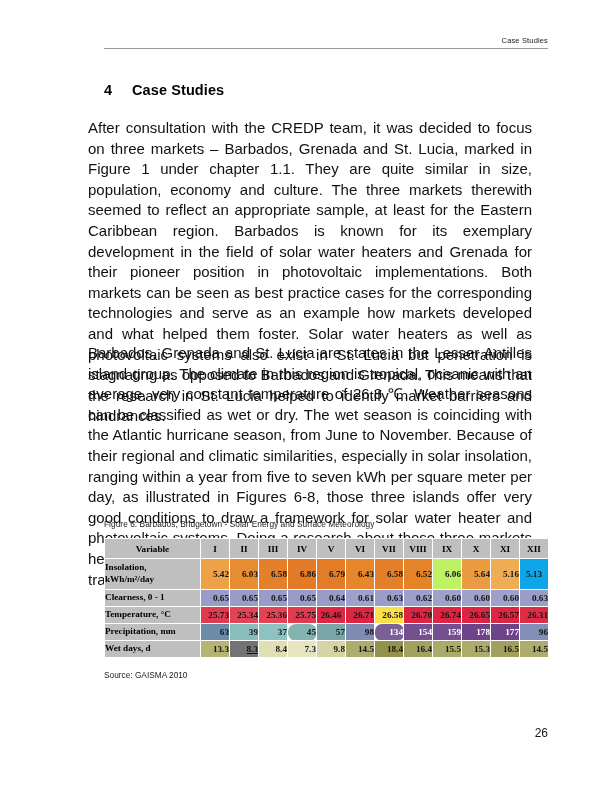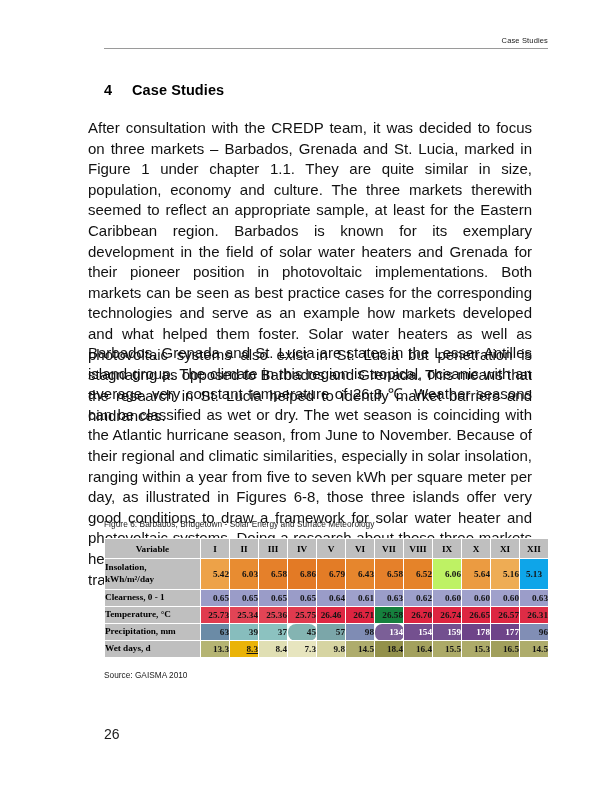--- a/index.html
+++ b/index.html
@@ -143,21 +143,22 @@
     font-size: 8.3px;
     color: #1a1a1a;
   }
 
   
   .page-number {
     position: absolute;
     left: 104px;
     top: 726px;
     width: 444px;
-    font-size: 14px;
+    text-align: right;
+    font-size: 12px;
     color: #1a1a1a;
   }
 </style>
 </head>
 <body>
 
 <div class="page">
 
   <div class="running-header">
     <div class="rh-text">Case Studies</div>
@@ -242,21 +243,21 @@
             <td class="val" style="background: rgb(155, 157, 201);">0.63</td>
           </tr>
           <tr class="r-temperature">
             <td class="rowlabel">Temperature, °C</td>
             <td class="val" style="background: rgb(224, 58, 78);">25.73</td>
             <td class="val" style="background: rgb(226, 68, 85);">25.34</td>
             <td class="val" style="background: rgb(226, 68, 85);">25.36</td>
             <td class="val" style="background: rgb(224, 58, 78);">25.75</td>
             <td class="val" style="background: rgb(222, 39, 66); text-align: center;">26.46</td>
             <td class="val" style="background: rgb(221, 36, 64);">26.71</td>
-            <td class="val" style="background: #15803d;">26.58</td>
+            <td class="val" style="background: #fde047;">26.58</td>
             <td class="val" style="background: rgb(221, 36, 64);">26.70</td>
             <td class="val" style="background: rgb(221, 36, 64);">26.74</td>
             <td class="val" style="background: rgb(221, 37, 65);">26.65</td>
             <td class="val" style="background: rgb(221, 38, 66);">26.57</td>
             <td class="val" style="background: rgb(222, 44, 69);">26.31</td>
           </tr>
           <tr class="r-precipitation">
             <td class="rowlabel">Precipitation, mm</td>
             <td class="val" style="background: rgb(107, 139, 166);">63</td>
             <td class="val" style="background: rgb(135, 189, 189);">39</td>
@@ -267,21 +268,21 @@
             <td class="val light" style="background: rgb(123, 95, 151); border-radius: 7px;">134</td>
             <td class="val light" style="background: rgb(116, 80, 143);">154</td>
             <td class="val light" style="background: rgb(115, 80, 143);">159</td>
             <td class="val light" style="background: rgb(110, 68, 137);">178</td>
             <td class="val light" style="background: rgb(110, 68, 137);">177</td>
             <td class="val" style="background: rgb(129, 142, 181);">96</td>
           </tr>
           <tr class="r-wetdays">
             <td class="rowlabel">Wet days, d</td>
             <td class="val" style="background: rgb(181, 180, 115);">13.3</td>
-            <td class="val" style="background: #eab308; text-decoration: underline;">8.3</td>
+            <td class="val" style="background: #737373; text-decoration: underline;">8.3</td>
             <td class="val" style="background: rgb(224, 223, 180);">8.4</td>
             <td class="val" style="background: rgb(231, 229, 191);">7.3</td>
             <td class="val" style="background: rgb(214, 212, 162);">9.8</td>
             <td class="val" style="background: rgb(174, 172, 108);">14.5</td>
             <td class="val" style="background: rgb(147, 145, 75);">18.4</td>
             <td class="val" style="background: rgb(163, 161, 94); margin-left: 44px;">16.4</td>
             <td class="val" style="background: rgb(172, 170, 104);">15.5</td>
             <td class="val" style="background: rgb(173, 171, 106);">15.3</td>
             <td class="val" style="background: rgb(161, 159, 92);">16.5</td>
             <td class="val" style="background: rgb(174, 172, 108);">14.5</td>

